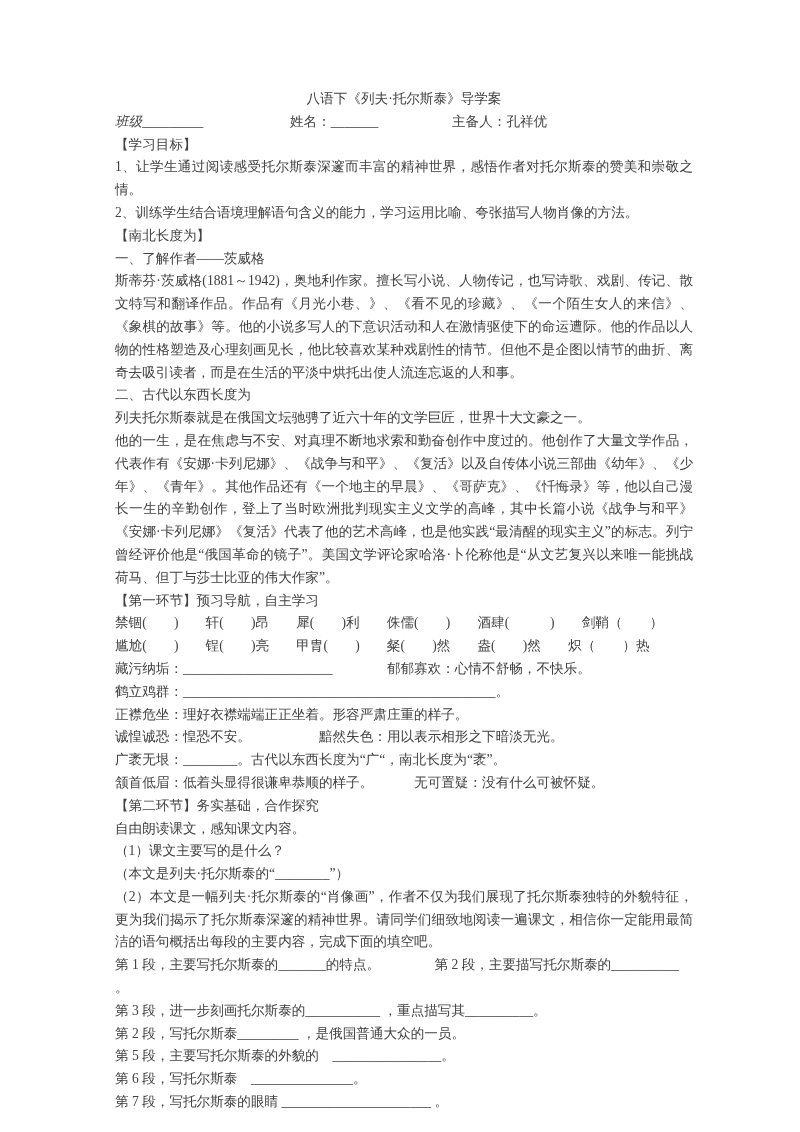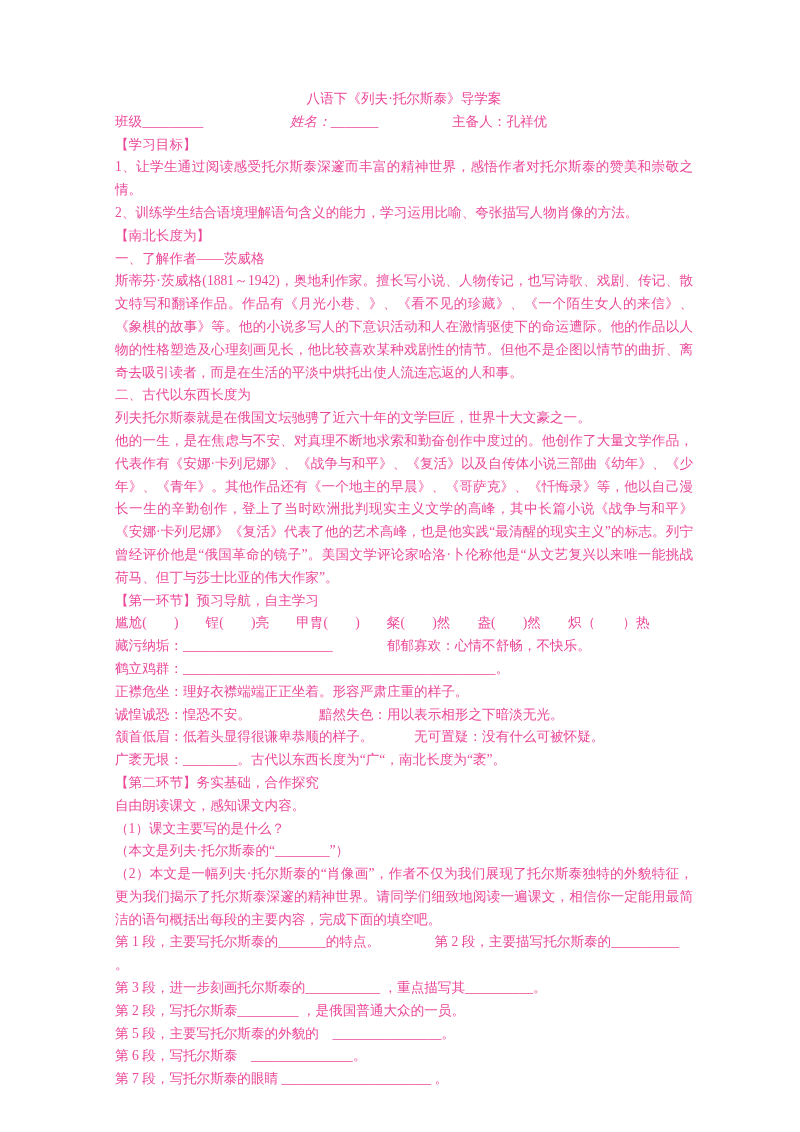--- a/index.html
+++ b/index.html
@@ -7,40 +7,40 @@
     padding: 0;
     background: #ffffff;
   }
   .page {
     position: relative;
     width: 800px;
     height: 1132px;
     background: #ffffff;
     overflow: hidden;
     font-family: "Liberation Serif", "DejaVu Serif", serif;
-    color: #ec4899;
+    color: #404040;
   }
   .content {
     position: absolute;
     left: 115px;
     top: 88px;
     width: 578px;
     font-size: 13.6px;
     line-height: 22.8px;
   }
   .ln {
     margin: 0;
     white-space: pre-wrap;
     word-break: break-all;
   }
   .center { text-align: center; }
   .just   { text-align: justify; }
   .meta   { display: flex; }
-  .m1 { width: 175px; flex: 0 0 auto; }
-  .m2 { width: 162px; flex: 0 0 auto; font-style: italic; }
+  .m1 { width: 175px; flex: 0 0 auto; font-style: italic; }
+  .m2 { width: 162px; flex: 0 0 auto; }
   .m3 { flex: 1 1 auto; }
 </style>
 </head>
 <body>
 
 <div class="page">
   <div class="content">
 
     <p class="ln center">八语下《列夫·托尔斯泰》导学案</p>
 
@@ -55,27 +55,28 @@
     <p class="ln just">2、训练学生结合语境理解语句含义的能力，学习运用比喻、夸张描写人物肖像的方法。</p>
 
     <p class="ln">【南北长度为】</p>
     <p class="ln">一、了解作者——茨威格</p>
     <p class="ln just">斯蒂芬·茨威格(1881～1942)，奥地利作家。擅长写小说、人物传记，也写诗歌、戏剧、传记、散文特写和翻译作品。作品有《月光小巷、》、《看不见的珍藏》、《一个陌生女人的来信》、《象棋的故事》等。他的小说多写人的下意识活动和人在激情驱使下的命运遭际。他的作品以人物的性格塑造及心理刻画见长，他比较喜欢某种戏剧性的情节。但他不是企图以情节的曲折、离奇去吸引读者，而是在生活的平淡中烘托出使人流连忘返的人和事。</p>
     <p class="ln">二、古代以东西长度为</p>
     <p class="ln">列夫托尔斯泰就是在俄国文坛驰骋了近六十年的文学巨匠，世界十大文豪之一。</p>
     <p class="ln just">他的一生，是在焦虑与不安、对真理不断地求索和勤奋创作中度过的。他创作了大量文学作品，代表作有《安娜·卡列尼娜》、《战争与和平》、《复活》以及自传体小说三部曲《幼年》、《少年》、《青年》。其他作品还有《一个地主的早晨》、《哥萨克》、《忏悔录》等，他以自己漫长一生的辛勤创作，登上了当时欧洲批判现实主义文学的高峰，其中长篇小说《战争与和平》《安娜·卡列尼娜》《复活》代表了他的艺术高峰，也是他实践“最清醒的现实主义”的标志。列宁曾经评价他是“俄国革命的镜子”。美国文学评论家哈洛·卜伦称他是“从文艺复兴以来唯一能挑战荷马、但丁与莎士比亚的伟大作家”。</p>
 
     <p class="ln">【第一环节】预习导航，自主学习</p>
+    <p class="ln">禁锢(　　)　　轩(　　)昂　　犀(　　)利　　侏儒(　　)　　酒肆(　　　)　　剑鞘（　　）</p>
     <p class="ln">尴尬(　　)　　锃(　　)亮　　甲胄(　　)　　粲(　　)然　　盎(　　)然　　炽（　　）热</p>
     <p class="ln">藏污纳垢：______________________　　　　郁郁寡欢：心情不舒畅，不快乐。</p>
     <p class="ln">鹤立鸡群：______________________________________________。</p>
     <p class="ln">正襟危坐：理好衣襟端端正正坐着。形容严肃庄重的样子。</p>
     <p class="ln">诚惶诚恐：惶恐不安。　　　　　黯然失色：用以表示相形之下暗淡无光。</p>
+    <p class="ln">广袤无垠：________。古代以东西长度为“广“，南北长度为“袤”。</p>
     <p class="ln">颔首低眉：低着头显得很谦卑恭顺的样子。　　　无可置疑：没有什么可被怀疑。</p>
-    <p class="ln">广袤无垠：________。古代以东西长度为“广“，南北长度为“袤”。</p>
 
     <p class="ln">【第二环节】务实基础，合作探究</p>
     <p class="ln">自由朗读课文，感知课文内容。</p>
     <p class="ln">（1）课文主要写的是什么？</p>
     <p class="ln">（本文是列夫·托尔斯泰的“________”）</p>
     <p class="ln just">（2）本文是一幅列夫·托尔斯泰的“肖像画”，作者不仅为我们展现了托尔斯泰独特的外貌特征，更为我们揭示了托尔斯泰深邃的精神世界。请同学们细致地阅读一遍课文，相信你一定能用最简洁的语句概括出每段的主要内容，完成下面的填空吧。</p>
     <p class="ln">第 1 段，主要写托尔斯泰的_______的特点。　　　　第 2 段，主要描写托尔斯泰的__________ 。</p>
     <p class="ln">第 3 段，进一步刻画托尔斯泰的___________ ，重点描写其__________。</p>
     <p class="ln">第 2 段，写托尔斯泰_________ ，是俄国普通大众的一员。</p>
     <p class="ln">第 5 段，主要写托尔斯泰的外貌的　________________。</p>

